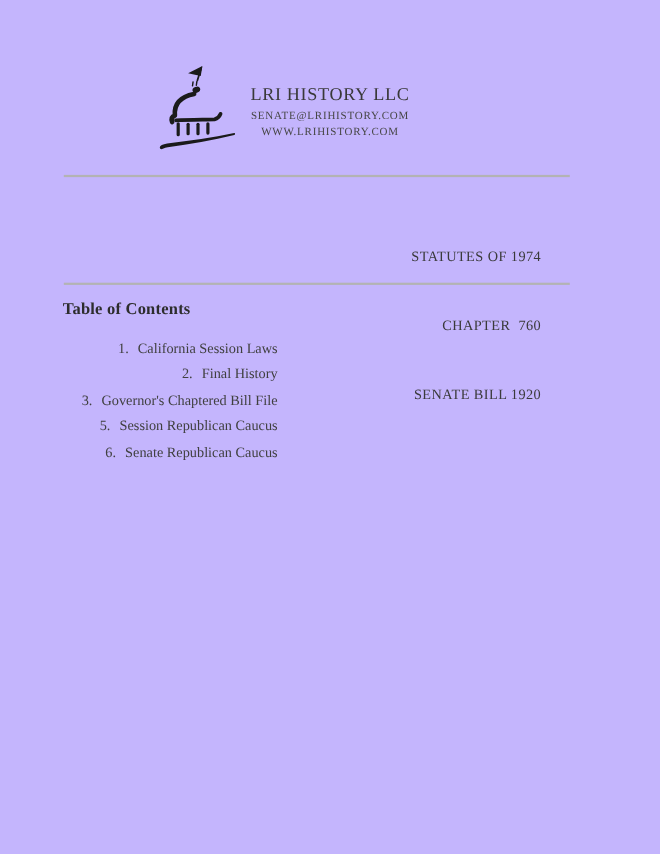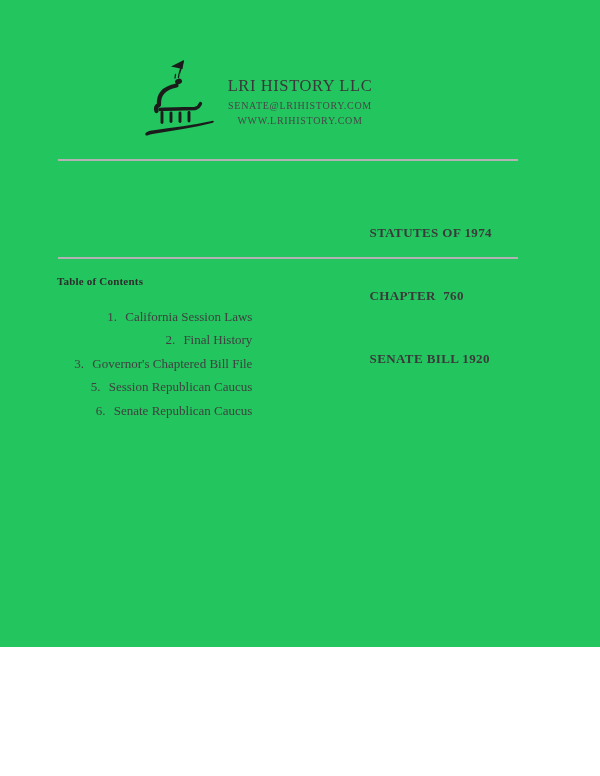--- a/index.html
+++ b/index.html
@@ -1,19 +1,19 @@
 <!DOCTYPE html>
 <html><head>
 <meta charset="utf-8">
 <style>
   html,body { margin:0; padding:0; background:#ffffff; }
   .page {
     position:relative;
-    width:600px; height:647px;
-    background:#22c55e;
+    width:600px; height:776px;
+    background:#c4b5fd;
     font-family:"Liberation Serif", serif;
     color:#3d3d3d;
     overflow:hidden;
   }
 
   
   .logo {
     position:absolute;
     left:143px; top:58px;
   }
@@ -42,34 +42,35 @@
     background:#b3b3b3;
     border:0; margin:0; padding:0;
   }
   .rule-top { top:159px; }
   .rule-bottom { top:257px; }
 
   
   .citation {
     position:absolute;
     right:108px; top:180px;
-    font-weight:bold;
+    text-align:right;
+    font-weight:normal;
     font-size:13px;
     line-height:21px;
     letter-spacing:0.4px;
     color:#3a3a3a;
     white-space:pre;
   }
 
   
   .toc-title {
     position:absolute;
     left:57px; top:270px;
     margin:0;
-    font-size:11px;
+    font-size:15px;
     font-weight:bold;
     letter-spacing:0.2px;
     line-height:22px;
     color:#2d2d2d;
   }
   .toc-list {
     position:absolute;
     left:72px; top:305px;
     margin:0; padding:0;
     list-style:none;

